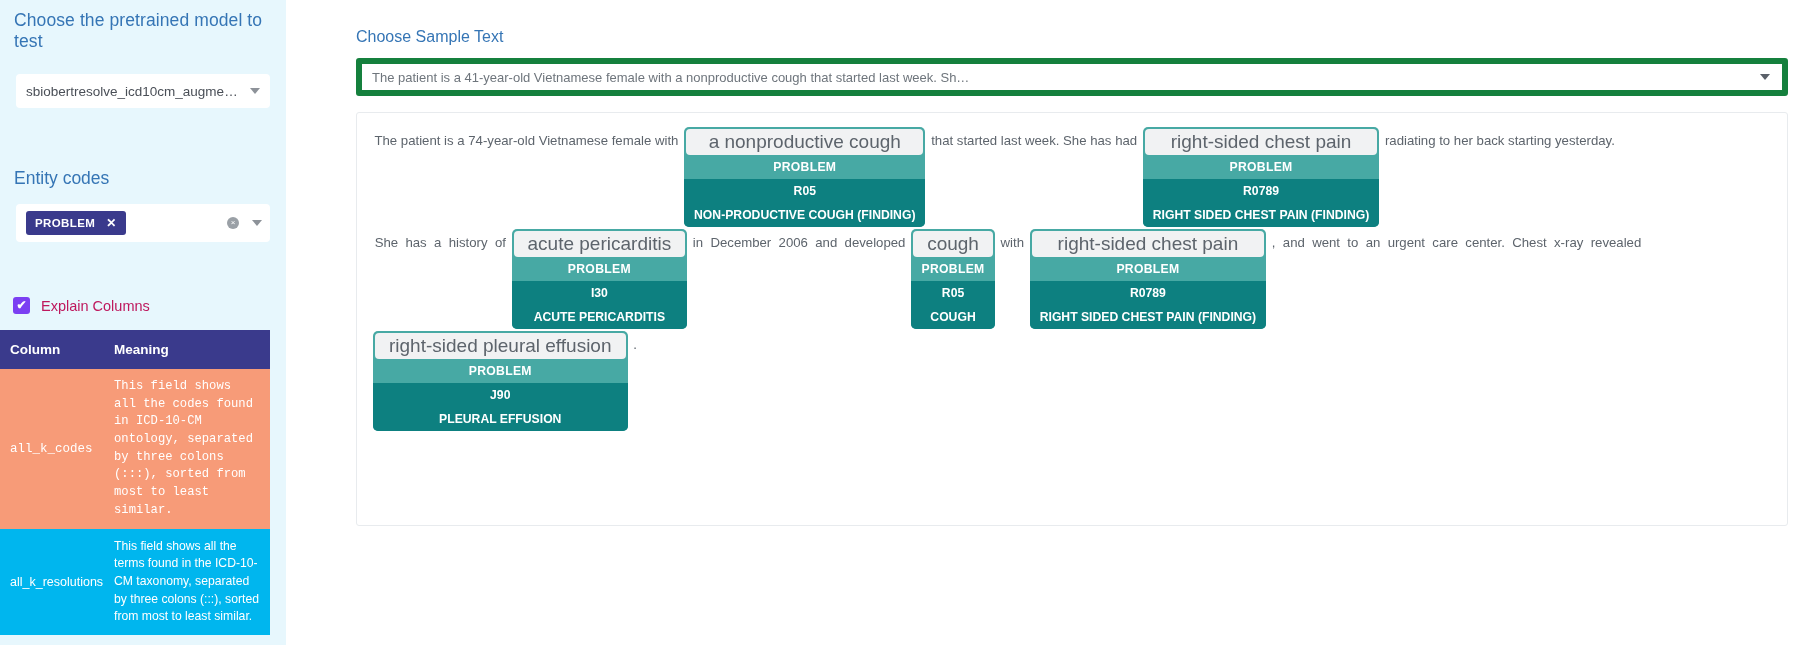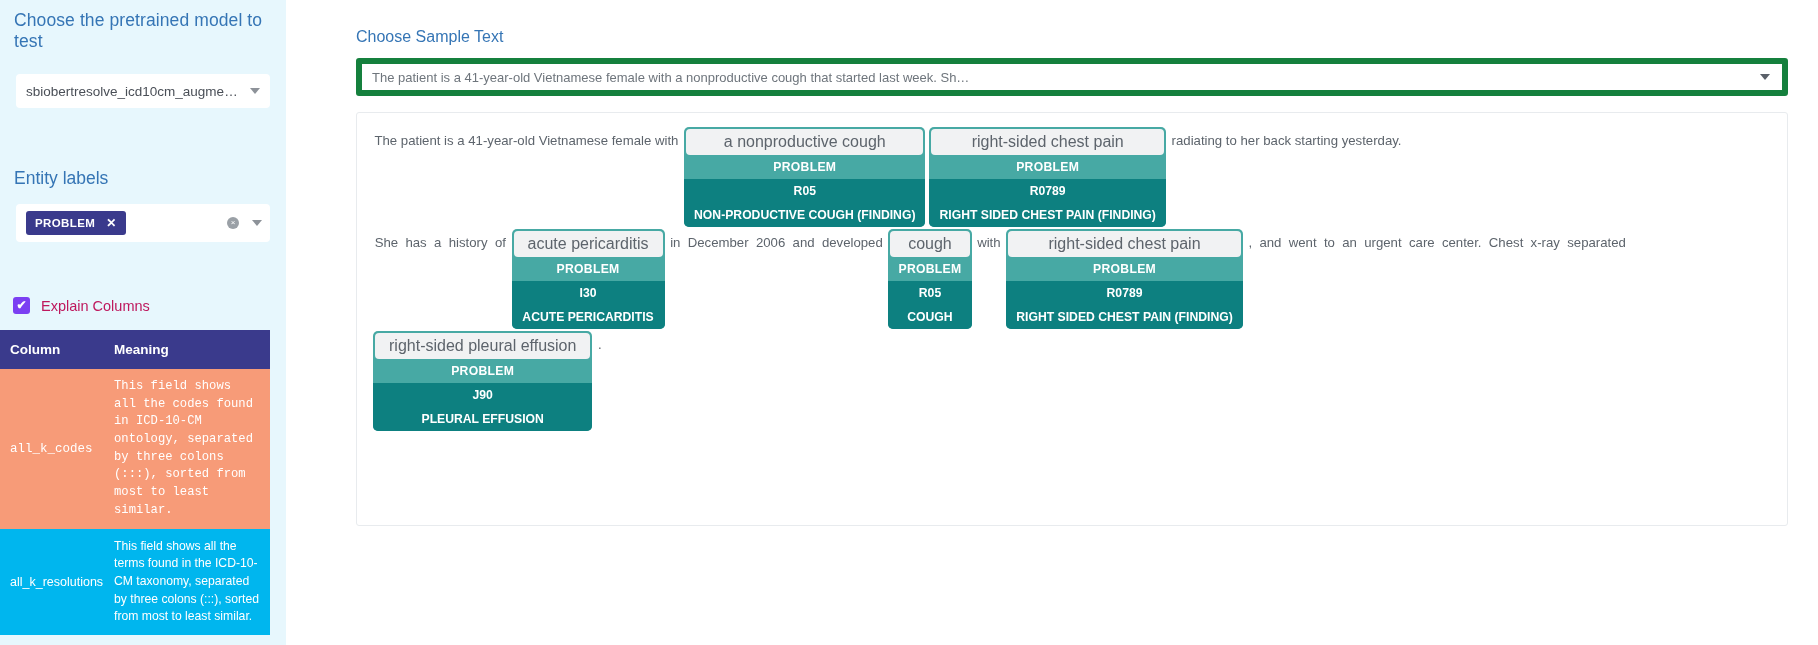--- a/index.html
+++ b/index.html
@@ -158,21 +158,21 @@
   .ent {
     display: inline-flex; flex-direction: column;
     border-radius: 5px; overflow: hidden;
     background: #47a9a4;
     margin: 0 2px;
     vertical-align: top;
   }
   .ent .chunk {
     background: #f1f2f3;
     color: #5d646c;
-    font-size: 16px;
+    font-size: 19px;
     text-align: center;
     padding: 4px 14px;
     margin: 2px 2px 0 2px;
     border-radius: 4px;
     line-height: 18px;
     white-space: nowrap;
   }
   .ent .lbl {
     color: #ffffff; font-size: 12.2px; font-weight: 600;
     text-align: center; padding: 5px 10px;
@@ -200,21 +200,21 @@
 
   <aside class="sidebar">
 
     <div class="sb-title">Choose the pretrained model to test</div>
 
     <div class="sb-select">
       <span class="val">sbiobertresolve_icd10cm_augmented</span>
       <span class="caret"></span>
     </div>
 
-    <div class="sb-title2">Entity labels</div>
+    <div class="sb-title2">Entity codes</div>
 
     <div class="sb-tagbox">
       <span class="tag">
         <span>PROBLEM</span>
         <span class="x">✕</span>
       </span>
       <span class="tagbox-spacer"></span>
       <span class="clear-dot">×</span>
       <span class="caret"></span>
     </div>
@@ -249,27 +249,28 @@
     <div class="main-title">Choose Sample Text</div>
 
     <div class="sample-select">
       <span class="val">The patient is a 41-year-old Vietnamese female with a nonproductive cough that started last week. Sh…</span>
       <span class="caret2"></span>
     </div>
 
     <div class="ann-panel">
       <div id="ann-lines">
           <div class="ann-line">
-            <span class="plain"> The patient is a 41-year-old Vietnamese female with </span>
+            <span class="plain"> The patient is a 74-year-old Vietnamese female with </span>
             <span class="ent">
               <span class="chunk">a nonproductive cough</span>
               <span class="lbl">PROBLEM</span>
               <span class="code">R05</span>
               <span class="res">NON-PRODUCTIVE COUGH (FINDING)</span>
             </span>
+            <span class="plain"> that started last week. She has had </span>
             <span class="ent">
               <span class="chunk">right-sided chest pain</span>
               <span class="lbl">PROBLEM</span>
               <span class="code">R0789</span>
               <span class="res">RIGHT SIDED CHEST PAIN (FINDING)</span>
             </span>
             <span class="plain"> radiating to her back starting yesterday. </span>
           </div>
           <div class="ann-line">
             <span class="plain"> She  has  a  history  of </span>
@@ -286,21 +287,21 @@
               <span class="code">R05</span>
               <span class="res">COUGH</span>
             </span>
             <span class="plain"> with </span>
             <span class="ent">
               <span class="chunk">right-sided chest pain</span>
               <span class="lbl">PROBLEM</span>
               <span class="code">R0789</span>
               <span class="res">RIGHT SIDED CHEST PAIN (FINDING)</span>
             </span>
-            <span class="plain"> ,  and  went  to  an  urgent  care  center.  Chest  x-ray  separated </span>
+            <span class="plain"> ,  and  went  to  an  urgent  care  center.  Chest  x-ray  revealed </span>
           </div>
           <div class="ann-line">
             <span class="ent">
               <span class="chunk">right-sided pleural effusion</span>
               <span class="lbl">PROBLEM</span>
               <span class="code">J90</span>
               <span class="res">PLEURAL EFFUSION</span>
             </span>
             <span class="plain"> . </span>
           </div>

